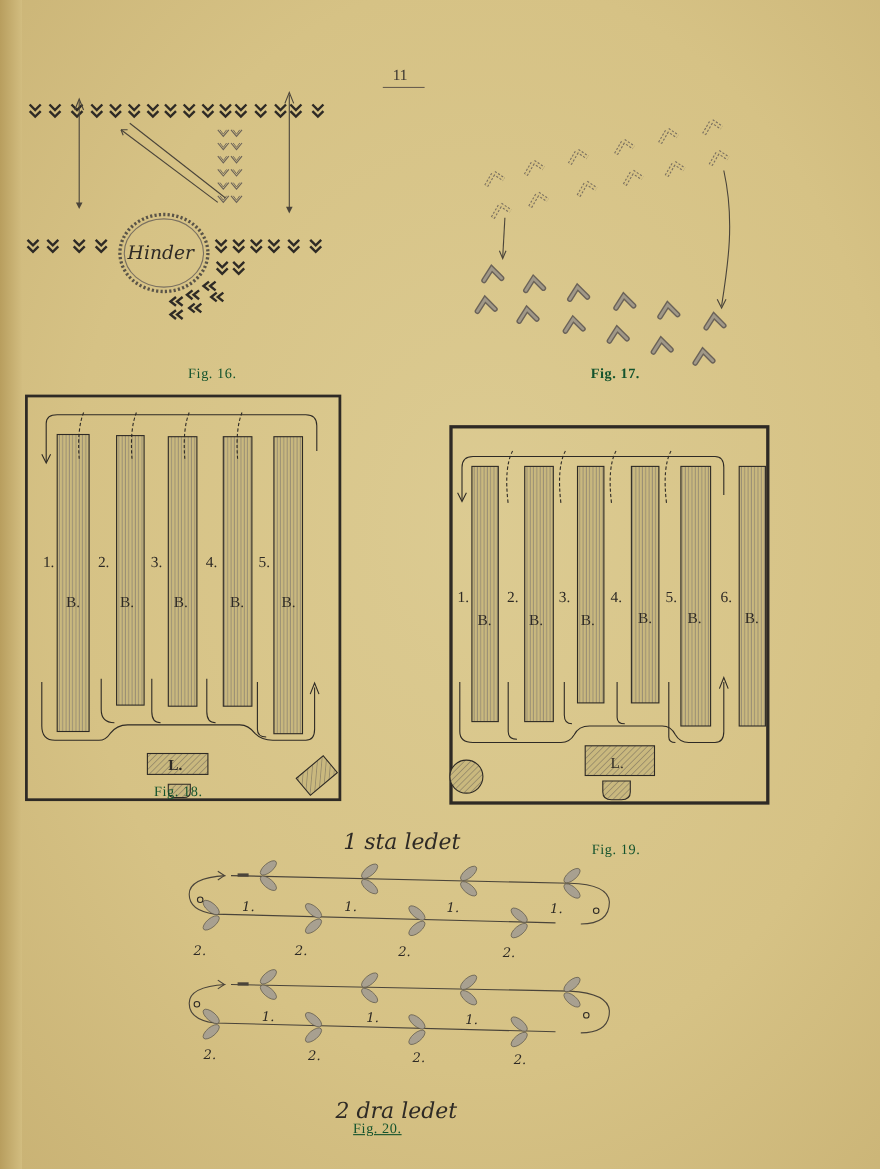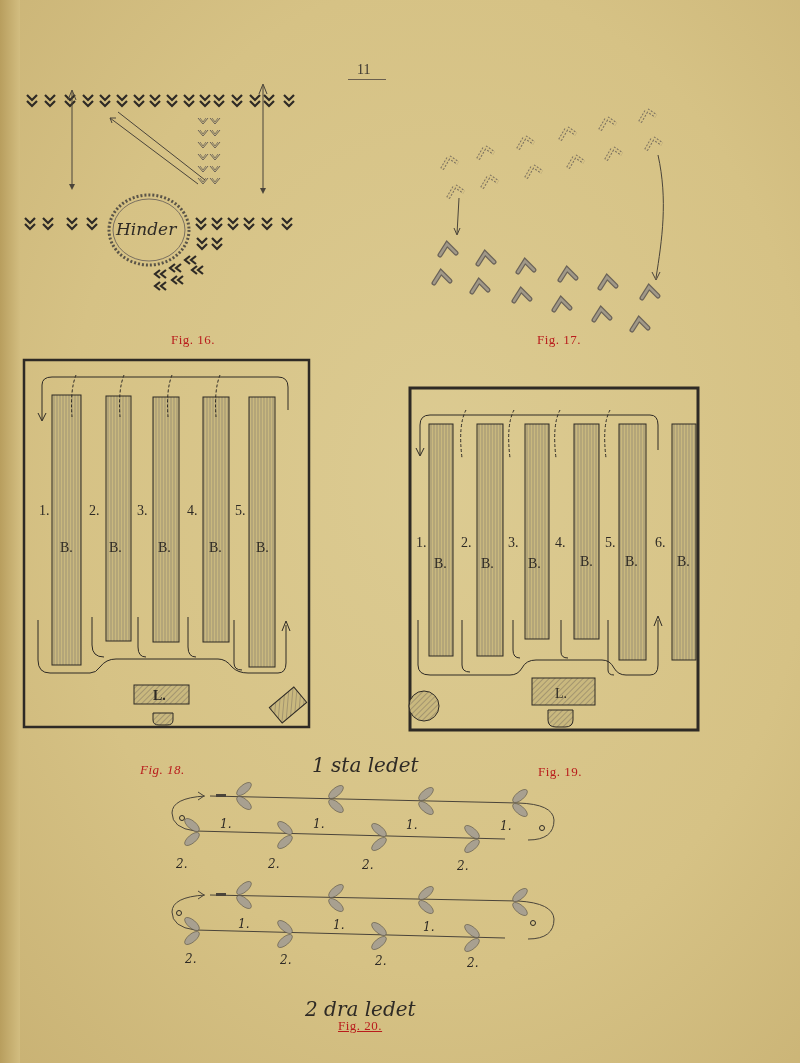--- a/index.html
+++ b/index.html
@@ -1,21 +1,21 @@
 <!DOCTYPE html>
 <html><head>
 <meta charset="utf-8">
 <style>
   html,body{margin:0;padding:0;}
   body{width:800px;height:1063px;background:#d9c48a;position:relative;overflow:hidden;font-family:"Liberation Serif","DejaVu Serif",serif;color:#3a3530;}
   .page{position:absolute;inset:0;background:radial-gradient(ellipse at 55% 45%,#dccb92 0%,#d6c285 60%,#c9b274 100%);}
   .edge{position:absolute;left:0;top:0;width:20px;height:1063px;background:linear-gradient(90deg,#b89e5e,#d2bd80);}
   .pagenum{position:absolute;left:357px;top:62px;font-size:14px;}
   .pnrule{position:absolute;left:348px;top:79px;width:38px;height:1px;background:#6a5f4e;}
-  .cap{position:absolute;font-size:13px;letter-spacing:0.5px;color:#b91c1c;}
+  .cap{position:absolute;font-size:13px;letter-spacing:0.5px;color:#14532d;}
   svg{position:absolute;overflow:visible;}
   .lbl{font-family:"Liberation Serif",serif;font-size:14px;fill:#2e2a25;}
   .script{font-family:"DejaVu Serif",serif;font-style:italic;fill:#2e2a25;}
 </style>
 </head>
 <body>
 
 <div class="page"></div>
 <div class="edge"></div>
 
@@ -157,21 +157,21 @@
   </g>
   <g stroke="#4a443a" fill="none">
     <line x1="59" y1="158" x2="57" y2="194"></line>
     <path d="M54,188 L57,195 L60,188"></path>
   </g>
   <g stroke="#4a443a" fill="none">
     <path d="M258,115 C268,160 262,200 256,238"></path>
     <path d="M252,232 L256,240 L260,232"></path>
   </g>
 </svg>
-<div class="cap" style="left:537px;top:332px;">Fig. 17.</div>
+<div class="cap" style="left:537px;top:332px;font-weight:bold;">Fig. 17.</div>
 
 <svg width="300" height="380" style="left:20px;top:355px;">
   <defs>
     <pattern id="vlines" width="3" height="4" patternUnits="userSpaceOnUse">
         <rect width="3" height="4" fill="#c9b87e"></rect>
         <line x1="1" y1="0" x2="1" y2="4" stroke="#8a8070" stroke-width="0.7"></line>
       </pattern>
     <pattern id="diag" width="4" height="4" patternUnits="userSpaceOnUse" patternTransform="rotate(45)">
         <rect width="4" height="4" fill="#c9b87e"></rect>
         <line x1="0" y1="0" x2="0" y2="4" stroke="#6a6258" stroke-width="0.8"></line>
@@ -211,21 +211,21 @@
     <path d="M56,20 Q50,35 52,62" stroke-dasharray="3 2"></path>
     <path d="M104,20 Q98,35 100,62" stroke-dasharray="3 2"></path>
     <path d="M152,20 Q146,35 148,62" stroke-dasharray="3 2"></path>
     <path d="M200,20 Q194,35 196,62" stroke-dasharray="3 2"></path>
   </g>
   <rect x="114" y="330" width="55" height="19" fill="url(#diag)" stroke="#2e2a25" stroke-width="1"></rect>
   <text class="lbl" x="133" y="345" font-size="16" font-weight="bold">L.</text>
   <path d="M133,358 L153,358 L153,365 Q153,370 147,370 L139,370 Q133,370 133,365 Z" fill="url(#diag)" stroke="#2e2a25"></path>
   <rect x="252" y="340" width="32" height="20" fill="url(#diag)" stroke="#2e2a25" transform="rotate(-40 268 350)"></rect>
 </svg>
-<div class="cap" style="left:140px;top:762px;font-style:italic;">Fig. 18.</div>
+<div class="cap" style="left:140px;top:712px;">Fig. 18.</div>
 
 <svg width="310" height="350" style="left:400px;top:380px;">
   <rect x="10" y="8" width="288" height="342" fill="none" stroke="#2e2a25" stroke-width="3"></rect>
   <g stroke="#2e2a25" stroke-width="1">
     <rect x="29" y="44" width="24" height="232" fill="url(#vlines)"></rect>
     <rect x="77" y="44" width="26" height="232" fill="url(#vlines)"></rect>
     <rect x="125" y="44" width="24" height="215" fill="url(#vlines)"></rect>
     <rect x="174" y="44" width="25" height="215" fill="url(#vlines)"></rect>
     <rect x="219" y="44" width="27" height="236" fill="url(#vlines)"></rect>
     <rect x="272" y="44" width="24" height="236" fill="url(#vlines)"></rect>
@@ -325,13 +325,13 @@
         <text x="183" y="56">1.</text>
       <text x="273" y="58">1.</text>
       <text x="35" y="90">2.</text>
         <text x="130" y="91">2.</text>
       <text x="225" y="92">2.</text>
         <text x="317" y="94">2.</text>
     </g>
   </g>
   <text class="script" x="155" y="268" font-size="20">2 dra ledet</text>
 </svg>
-<div class="cap" style="left:338px;top:1018px;text-decoration:underline;">Fig. 20.</div>
+<div class="cap" style="left:321px;top:1018px;text-decoration:underline;">Fig. 20.</div>
 
 </body></html>

